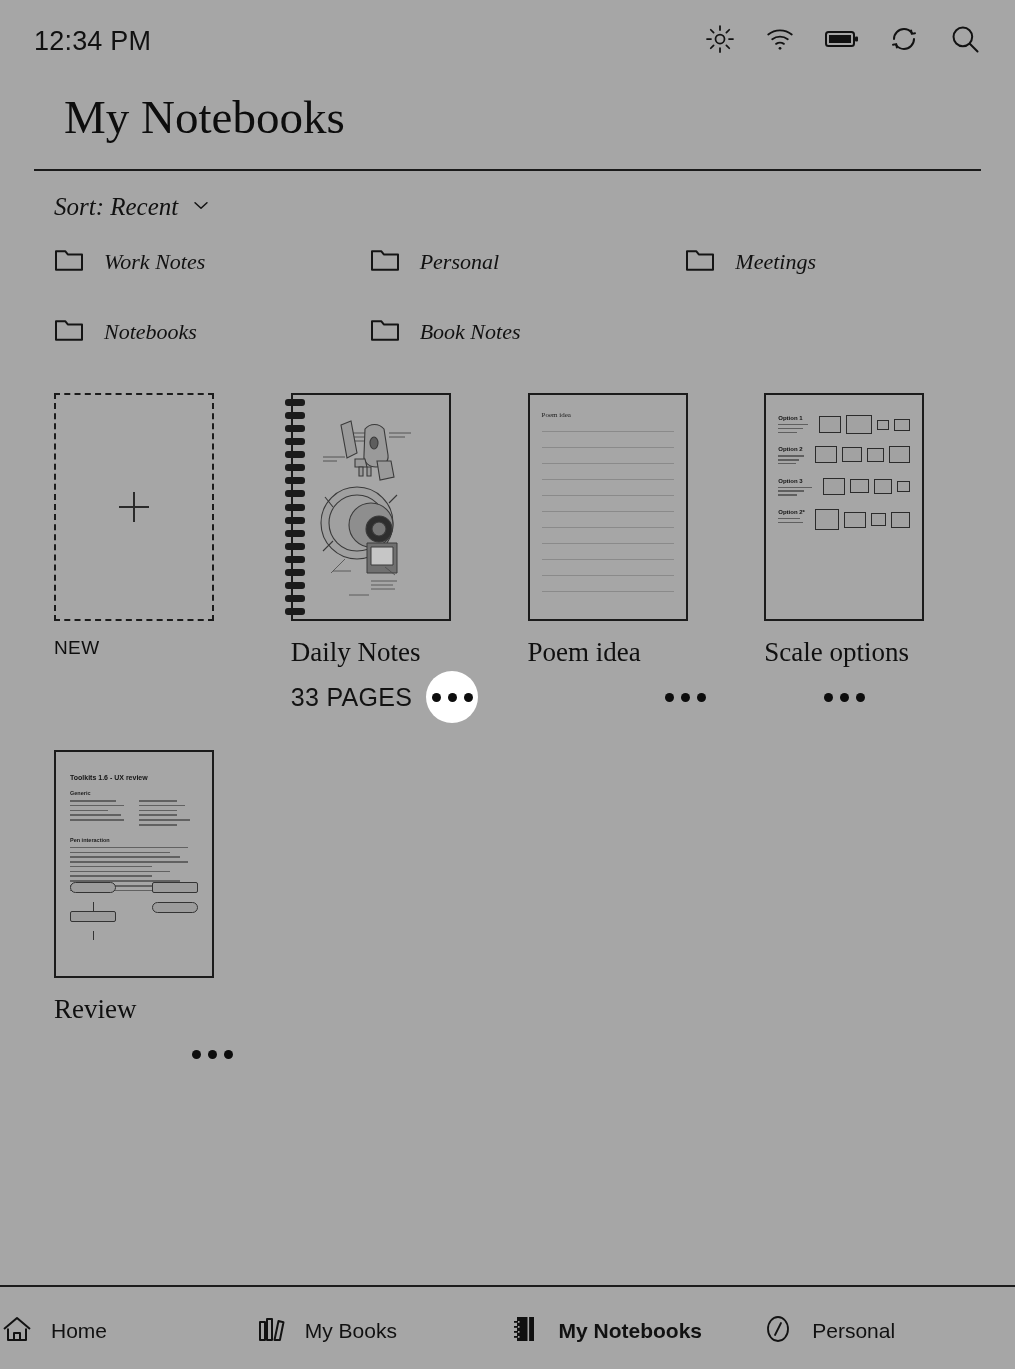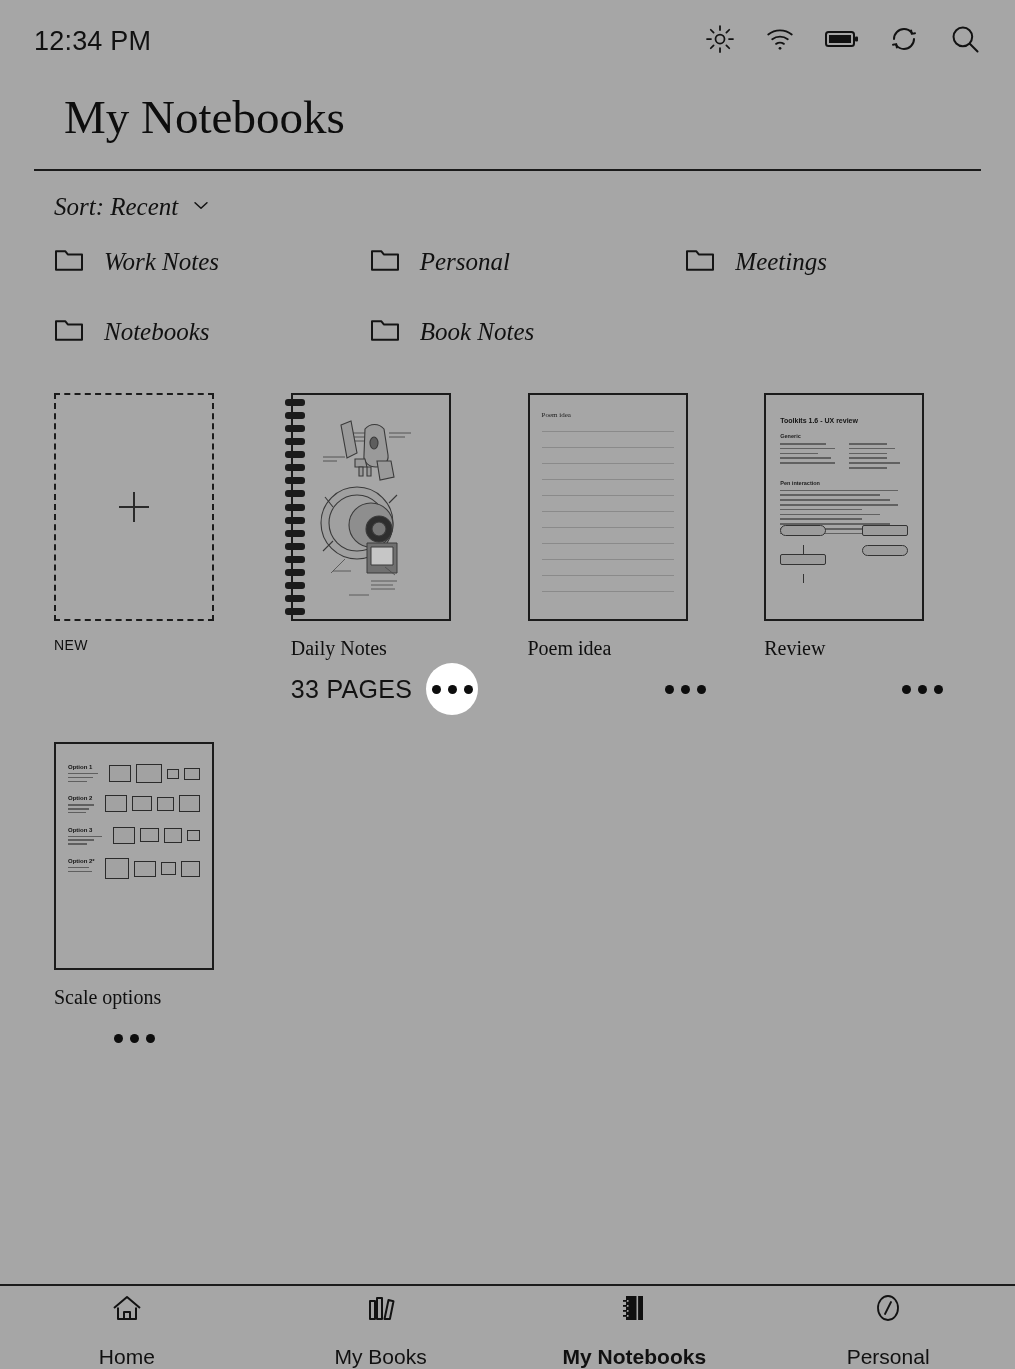--- a/index.html
+++ b/index.html
@@ -95,21 +95,21 @@
   .folder {
     display: flex;
     align-items: center;
     gap: 20px;
     padding-left: 20px;
     cursor: pointer;
   }
   .folder-label {
     font-family: "Liberation Serif", serif;
     font-style: italic;
-    font-size: 25px;
+    font-size: 22px;
     color: #111;
     white-space: nowrap;
   }
 
   
   .grid {
     flex: 1 1 auto;
     padding: 46px 34px 0 34px;
     display: grid;
     grid-template-columns: repeat(4, 1fr);
@@ -249,28 +249,28 @@
   .sc-row { display: flex; gap: 8px; margin-bottom: 11px; align-items: flex-start; }
   .sc-label { width: 38px; }
   .sc-label b { font-size: 6px; display: block; color: #131313; margin-bottom: 3px; }
   .sc-label i { display: block; height: 1.4px; background: #4d4d4d; margin-bottom: 2.4px; opacity: .8; }
   .sc-shapes { flex: 1; display: flex; align-items: center; gap: 5px; }
   .sc-shapes span { display: block; border: 1px solid #2b2b2b; background: #a2a2a2; }
 
   
   .card-name {
     font-family: "Liberation Serif", serif;
-    font-size: 20px;
+    font-size: 27px;
     color: #0f0f0f;
     margin: 16px 0 0 20px;
     line-height: 1.15;
   }
   .card-name.new-label {
     font-family: "Liberation Sans", sans-serif;
-    font-size: 14px;
+    font-size: 19px;
     letter-spacing: 0.4px;
   }
   .card-foot {
     margin: 6px 0 0 20px;
     height: 46px;
     display: flex;
     align-items: center;
     gap: 14px;
   }
   .pages {
@@ -304,21 +304,20 @@
   
   .navbar {
     flex: 0 0 84px;
     border-top: 2px solid #1b1b1b;
     display: flex;
     align-items: center;
   }
   .nav-item {
     flex: 1;
     display: flex;
-    flex-direction: column;
     align-items: center;
     gap: 17px;
     cursor: pointer;
     padding-top: 6px;
   }
   .nav-label {
     font-family: "Liberation Sans", sans-serif;
     font-size: 21px;
     color: #111;
   }
@@ -544,20 +543,97 @@
             <i></i>
             <i></i>
             <i></i>
           </span>
       </div>
     </div>
 
     <div class="card">
       <div class="thumb-wrap">
         <div class="thumb">
+          <div class="scales">
+
+            <div class="sc-row">
+              <div class="sc-label">
+                <b>Option 1</b>
+                <i style="width:90%"></i>
+                  <i style="width:76%"></i>
+                  <i style="width:58%"></i>
+              </div>
+              <div class="sc-shapes">
+                <span style="width:22px;height:17px"></span>
+                <span style="width:26px;height:19px"></span>
+                <span style="width:12px;height:10px"></span>
+                <span style="width:16px;height:12px"></span>
+              </div>
+            </div>
+
+            <div class="sc-row">
+              <div class="sc-label">
+                <b>Option 2</b>
+                <i style="width:88%"></i>
+                  <i style="width:72%"></i>
+                  <i style="width:62%"></i>
+              </div>
+              <div class="sc-shapes">
+                <span style="width:22px;height:17px"></span>
+                <span style="width:20px;height:15px"></span>
+                <span style="width:17px;height:14px"></span>
+                <span style="width:21px;height:17px"></span>
+              </div>
+            </div>
+
+            <div class="sc-row">
+              <div class="sc-label">
+                <b>Option 3</b>
+                <i style="width:92%"></i>
+                  <i style="width:70%"></i>
+                  <i style="width:50%"></i>
+              </div>
+              <div class="sc-shapes">
+                <span style="width:22px;height:17px"></span>
+                <span style="width:19px;height:14px"></span>
+                <span style="width:18px;height:15px"></span>
+                <span style="width:13px;height:11px"></span>
+              </div>
+            </div>
+
+            <div class="sc-row">
+              <div class="sc-label">
+                <b>Option 2*</b>
+                <i style="width:74%"></i>
+                  <i style="width:84%"></i>
+              </div>
+              <div class="sc-shapes">
+                <span style="width:24px;height:21px"></span>
+                <span style="width:22px;height:16px"></span>
+                <span style="width:15px;height:13px"></span>
+                <span style="width:19px;height:16px"></span>
+              </div>
+            </div>
+
+          </div>
+        </div>
+      </div>
+      <div class="card-name">Scale options</div>
+      <div class="card-foot scale-foot">
+        <span class="dots-btn">
+            <i></i>
+            <i></i>
+            <i></i>
+          </span>
+      </div>
+    </div>
+
+    <div class="card">
+      <div class="thumb-wrap">
+        <div class="thumb">
           <div class="doc">
             <div class="d-title">Toolkits 1.6 - UX review</div>
             <div class="d-h">Generic</div>
             <div class="d-cols">
               <div class="d-col">
                 <div class="ln s1"></div>
                   <div class="ln s2"></div>
                 <div class="ln s3"></div>
                   <div class="ln s4"></div>
                 <div class="ln s2"></div>
@@ -601,97 +677,20 @@
       <div class="card-name">Review</div>
       <div class="card-foot right">
         <span class="dots-btn">
             <i></i>
             <i></i>
             <i></i>
           </span>
       </div>
     </div>
 
-    <div class="card">
-      <div class="thumb-wrap">
-        <div class="thumb">
-          <div class="scales">
-
-            <div class="sc-row">
-              <div class="sc-label">
-                <b>Option 1</b>
-                <i style="width:90%"></i>
-                  <i style="width:76%"></i>
-                  <i style="width:58%"></i>
-              </div>
-              <div class="sc-shapes">
-                <span style="width:22px;height:17px"></span>
-                <span style="width:26px;height:19px"></span>
-                <span style="width:12px;height:10px"></span>
-                <span style="width:16px;height:12px"></span>
-              </div>
-            </div>
-
-            <div class="sc-row">
-              <div class="sc-label">
-                <b>Option 2</b>
-                <i style="width:88%"></i>
-                  <i style="width:72%"></i>
-                  <i style="width:62%"></i>
-              </div>
-              <div class="sc-shapes">
-                <span style="width:22px;height:17px"></span>
-                <span style="width:20px;height:15px"></span>
-                <span style="width:17px;height:14px"></span>
-                <span style="width:21px;height:17px"></span>
-              </div>
-            </div>
-
-            <div class="sc-row">
-              <div class="sc-label">
-                <b>Option 3</b>
-                <i style="width:92%"></i>
-                  <i style="width:70%"></i>
-                  <i style="width:50%"></i>
-              </div>
-              <div class="sc-shapes">
-                <span style="width:22px;height:17px"></span>
-                <span style="width:19px;height:14px"></span>
-                <span style="width:18px;height:15px"></span>
-                <span style="width:13px;height:11px"></span>
-              </div>
-            </div>
-
-            <div class="sc-row">
-              <div class="sc-label">
-                <b>Option 2*</b>
-                <i style="width:74%"></i>
-                  <i style="width:84%"></i>
-              </div>
-              <div class="sc-shapes">
-                <span style="width:24px;height:21px"></span>
-                <span style="width:22px;height:16px"></span>
-                <span style="width:15px;height:13px"></span>
-                <span style="width:19px;height:16px"></span>
-              </div>
-            </div>
-
-          </div>
-        </div>
-      </div>
-      <div class="card-name">Scale options</div>
-      <div class="card-foot scale-foot">
-        <span class="dots-btn">
-            <i></i>
-            <i></i>
-            <i></i>
-          </span>
-      </div>
-    </div>
-
   </div>
 
   <div class="navbar">
 
     <div class="nav-item">
       <span>
         <svg width="34" height="32" viewBox="0 0 34 32" fill="none" stroke="#121212" stroke-width="2" stroke-linejoin="round">
           <path d="M4 16L17 5l13 11"></path>
           <path d="M8 15.5V27h18V15.5"></path>
           <path d="M14 27v-7h6v7"></path>

